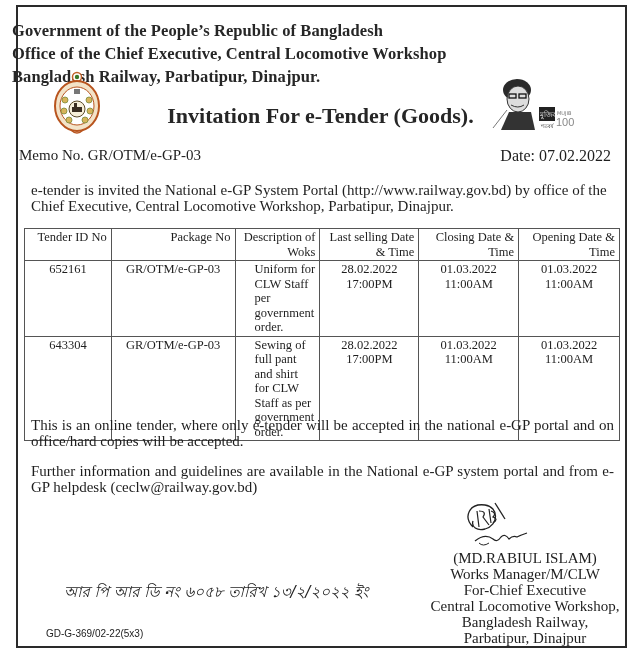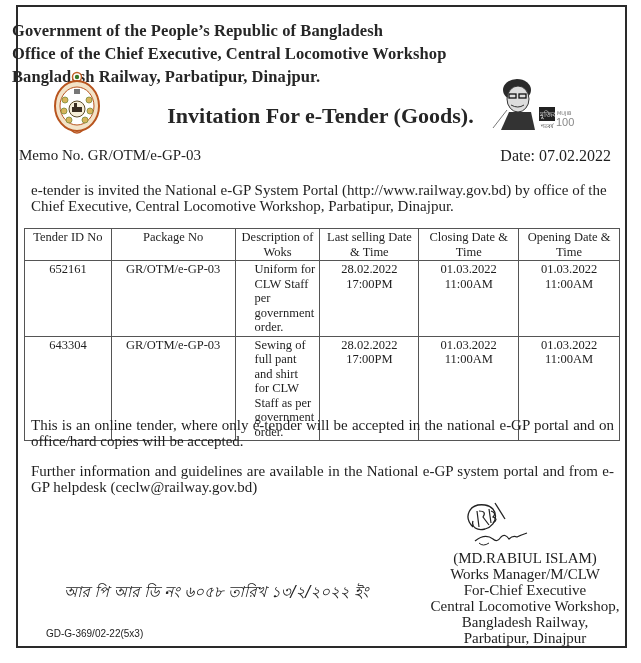--- a/index.html
+++ b/index.html
@@ -14,21 +14,21 @@
   .logo { position:absolute; left:53px; top:70px; width:48px; height:68px; }
   .portrait { position:absolute; left:487px; top:72px; width:90px; height:58px; }
   .memo { position:absolute; left:19px; top:147px; font-size:15px; }
   .date { position:absolute; right:30px; top:147px; font-size:16px; }
   .para { position:absolute; left:31px; width:583px; font-size:15px; line-height:16px; }
   .just { text-align:justify; text-align-last:left; }
   table.tender { position:absolute; left:24px; top:228px; width:596px;
                  border-collapse:collapse; font-size:12.5px; line-height:14.5px; }
   table.tender th, table.tender td { border:1px solid #555; vertical-align:top;
                  padding:1px 4px 1px 4px; font-weight:normal; }
-  table.tender th { text-align:center; height:27px; }
+  table.tender th { text-align:right; height:27px; }
   table.tender td.c { text-align:center; }
   table.tender td.l { text-align:left; padding-left:19px; }
   .sig { position:absolute; left:455px; top:497px; width:90px; height:60px; }
   .sig-block { position:absolute; left:425px; top:550px; width:200px; text-align:center;
                font-size:15px; line-height:16px; }
   .bangla { position:absolute; left:64px; top:580px; font-size:15px; font-style:italic;
             font-family:"DejaVu Sans", sans-serif; color:#222; }
   .gd { position:absolute; left:46px; top:628px; font-size:10px;
         font-family:"Liberation Sans", sans-serif; color:#222; }
 </style>

